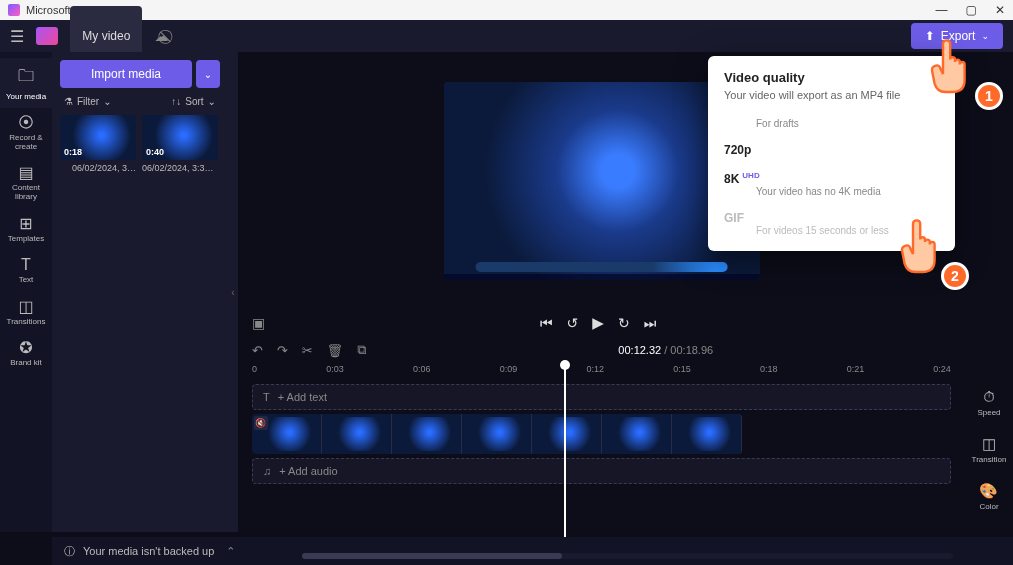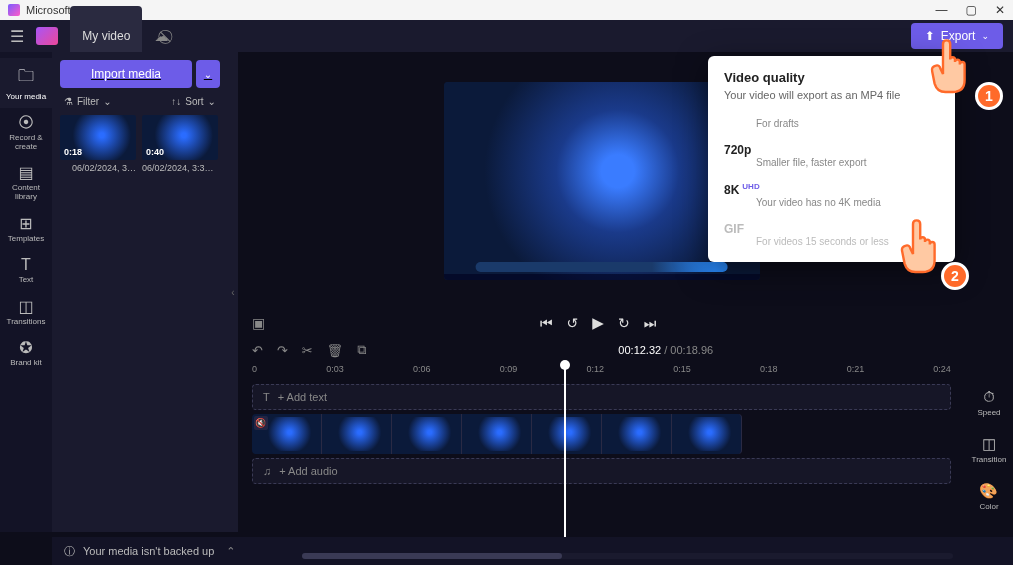--- a/index.html
+++ b/index.html
@@ -23,21 +23,21 @@
 .main { display: flex; height: 480px; }
 
 .left-rail { width: 52px; background: #131326; display: flex; flex-direction: column; align-items: center; padding-top: 6px; }
 .rail-item { display: flex; flex-direction: column; align-items: center; gap: 2px; padding: 6px 0; cursor: pointer; width: 100%; }
 .rail-item .ri-icon { color: #bbb; font-size: 16px; }
 .rail-item .ri-label { color: #bbb; font-size: 8px; text-align: center; line-height: 1.1; }
 .rail-item.active { background: #1a1a2e; }
 .rail-item.active .ri-icon, .rail-item.active .ri-label { color: #fff; }
 
 .panel { width: 176px; background: #1a1a2e; padding: 8px; display: flex; flex-direction: column; }
-.import-row { display: flex; gap: 4px; margin-bottom: 8px; text-decoration: underline; }
+.import-row { display: flex; gap: 4px; margin-bottom: 8px; }
 .import-btn { flex: 1; background: #6d5ce8; color: #fff; font-size: 12px; border: none; border-radius: 4px; padding: 7px 0; cursor: pointer; }
 .import-chevron { width: 24px; background: #6d5ce8; border-radius: 4px; display: flex; align-items: center; justify-content: center; color: #fff; font-size: 10px; cursor: pointer; }
 .filter-sort { display: flex; justify-content: space-between; font-size: 10px; color: #bbb; padding: 0 4px; margin-bottom: 8px; }
 .filter-sort span { cursor: pointer; display: flex; align-items: center; gap: 4px; }
 .thumbs { display: flex; gap: 6px; }
 .thumb { width: 76px; }
 .thumb-img { width: 76px; height: 45px; background: #0b1a3a; border-radius: 3px; position: relative; overflow: hidden; }
 .thumb-img::before { content:''; position:absolute; inset:0; background: radial-gradient(circle at 55% 45%, #2a6cff 5%, #0b1a3a 60%); }
 .thumb-dur { position: absolute; bottom: 3px; left: 4px; color: #fff; font-size: 9px; font-weight: bold; z-index: 2; }
 .thumb-cap { font-size: 9px; color: #bbb; margin-top: 3px; white-space: nowrap; overflow: hidden; text-overflow: ellipsis; text-align: right; }
@@ -293,21 +293,20 @@
 </div>
 
 <div class="export-popover">
   <h3>Video quality</h3>
   <div class="sub">Your video will export as an MP4 file</div>
   <div class="qopt">
     <div class="qd">For drafts</div>
   </div>
   <div class="qopt">
     <div class="ql"><span>720p</span></div>
-    <div class="qd">Smaller file, faster export</div>
   </div>
   <div class="qopt">
     <div class="ql"><span>8K</span><sup>UHD</sup></div>
     <div class="qd">Your video has no 4K media</div>
   </div>
   <div class="qopt disabled">
     <div class="ql"><span>GIF</span></div>
     <div class="qd">For videos 15 seconds or less</div>
   </div>
 </div>

